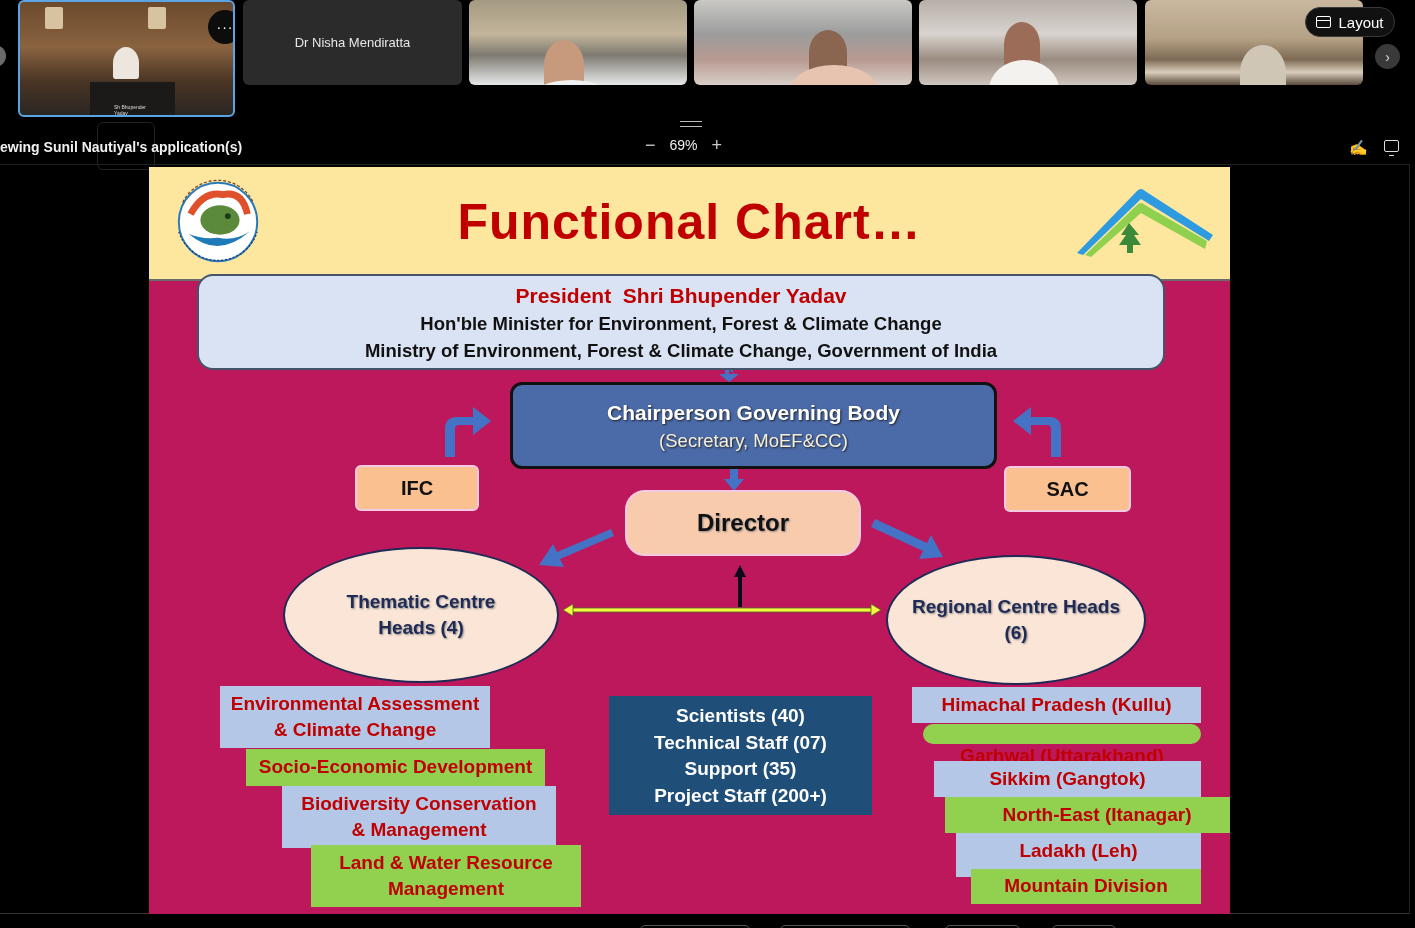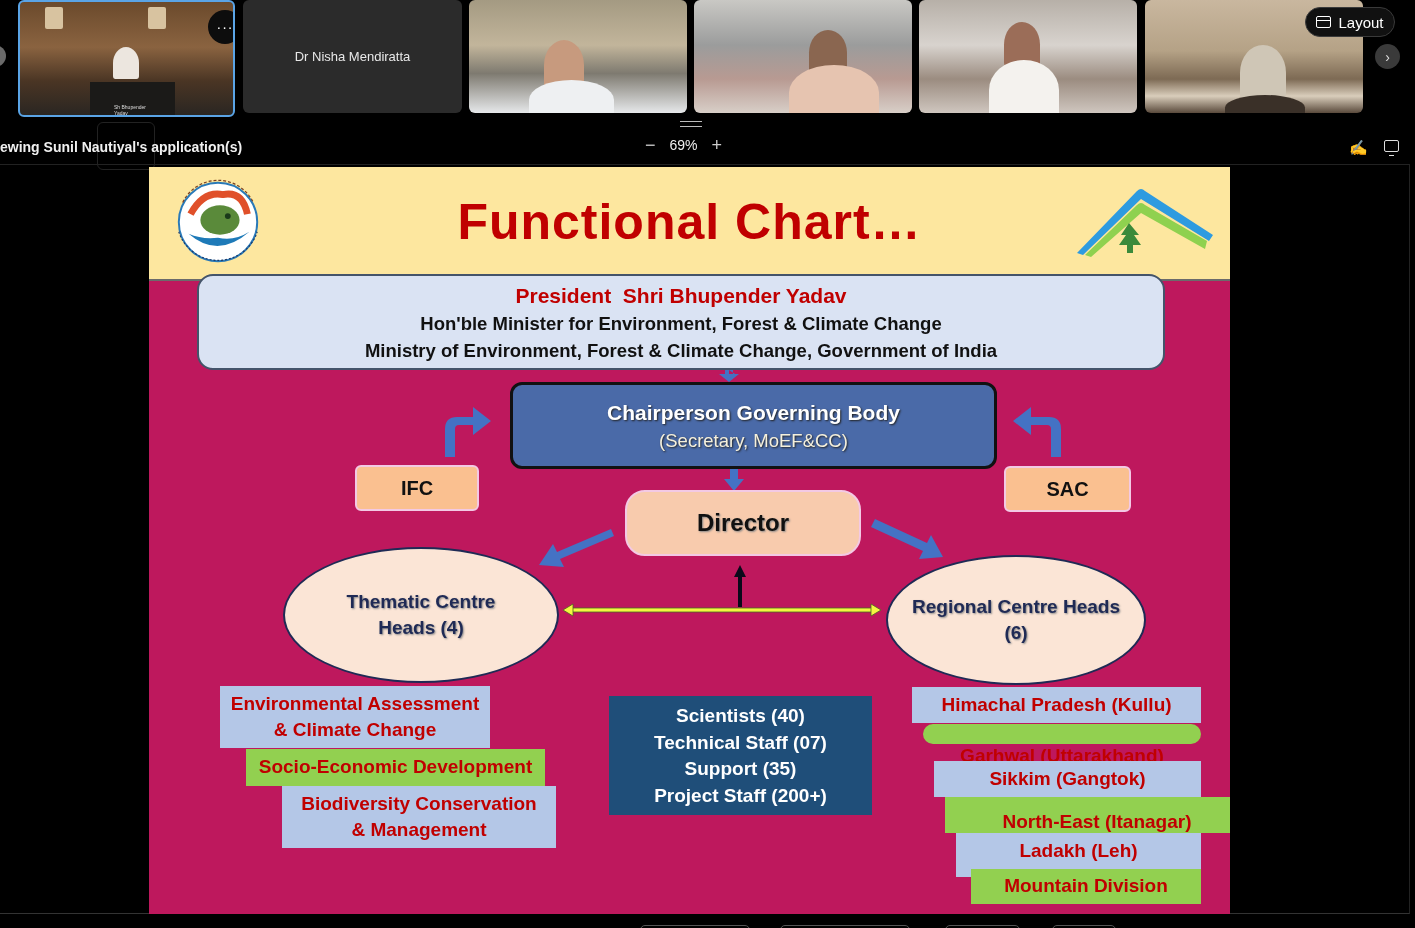--- a/index.html
+++ b/index.html
@@ -1,20 +1,20 @@
 <!DOCTYPE html>
 <html><head>
 <meta charset="utf-8">
 <style>
   * { box-sizing: border-box; margin: 0; padding: 0; }
   html, body { width: 1415px; height: 928px; overflow: hidden; background: #000; font-family: "Liberation Sans", sans-serif; }
   .root { position: relative; width: 1415px; height: 928px; background: #000; }
 
   
-  .tile { position: absolute; top: 0; height: 113px; border-radius: 6px; overflow: hidden; }
+  .tile { position: absolute; top: 0; height: 85px; border-radius: 6px; overflow: hidden; }
   .tile.t1 { left: 18px; width: 217px; border: 2px solid #5aa4e6; border-radius: 6px; top: 0; height: 117px;
     background: linear-gradient(180deg, #6b4a2c 0%, #8a6340 40%, #4a3524 70%, #2a2622 100%); }
   .tile.t2 { left: 243px; width: 219px; background: #2b2b2b; display:flex; align-items:center; justify-content:center; }
   .tile.t3 { left: 469px; width: 218px; background: linear-gradient(180deg, #a49a82 0%, #c2b59b 40%, #7e7a70 65%, #e6e8ea 100%); }
   .tile.t4 { left: 694px; width: 218px; background: linear-gradient(180deg, #c9c8c4 0%, #9b9c9c 40%, #b89a92 70%, #d8cfc8 100%); }
   .tile.t5 { left: 919px; width: 218px; background: linear-gradient(180deg, #b7b0a8 0%, #d8d3ce 40%, #9b8c80 70%, #cfc6bf 100%); }
   .tile.t6 { left: 1145px; width: 218px; background: linear-gradient(180deg, #c9b79f 0%, #b5a286 45%, #7d6a54 70%, #d9cdbb 85%, #5a4a3c 100%); }
   .participant-name { color: #e8e8e8; font-size: 13px; }
   .person { position: absolute; border-radius: 50% 50% 10% 10%; }
   .more-btn { position: absolute; left: 188px; top: 8px; width: 34px; height: 34px; border-radius: 50%; background: #0d0d0d; color: #fff;
@@ -220,31 +220,35 @@
       <div>Environmental Assessment</div>
       <div>&amp; Climate Change</div>
     </div>
     <div class="bar green" style="left:97px;top:582px;width:299px;height:37px;padding-top:5px;">
       <div>Socio-Economic Development</div>
     </div>
     <div class="bar blue" style="left:133px;top:619px;width:274px;height:62px;padding-top:5px;">
       <div>Biodiversity Conservation</div>
       <div>&amp; Management</div>
     </div>
+    <div class="bar green" style="left:162px;top:678px;width:270px;height:62px;padding-top:5px;">
+      <div>Land &amp; Water Resource</div>
+      <div>Management</div>
+    </div>
 
     <div class="bar blue" style="left:763px;top:520px;width:289px;height:36px;padding-top:5px;">
       <div>Himachal Pradesh (Kullu)</div>
     </div>
     <div class="bar green" style="left:774px;top:557px;width:278px;height:20px;padding-top:19px;border-radius:16px;">
       <div>Garhwal (Uttarakhand)</div>
     </div>
     <div class="bar blue" style="left:785px;top:594px;width:267px;height:36px;padding-top:5px;">
       <div>Sikkim (Gangtok)</div>
     </div>
-    <div class="bar green" style="left:796px;top:630px;width:304px;height:36px;padding-top:12px;">
+    <div class="bar green" style="left:796px;top:630px;width:304px;height:36px;padding-top:5px;">
       <div>North-East (Itanagar)</div>
     </div>
     <div class="bar blue" style="left:807px;top:666px;width:245px;height:44px;padding-top:5px;">
       <div>Ladakh (Leh)</div>
     </div>
     <div class="bar green" style="left:822px;top:702px;width:230px;height:35px;padding-top:4px;">
       <div>Mountain Division</div>
     </div>
   </div>
 

